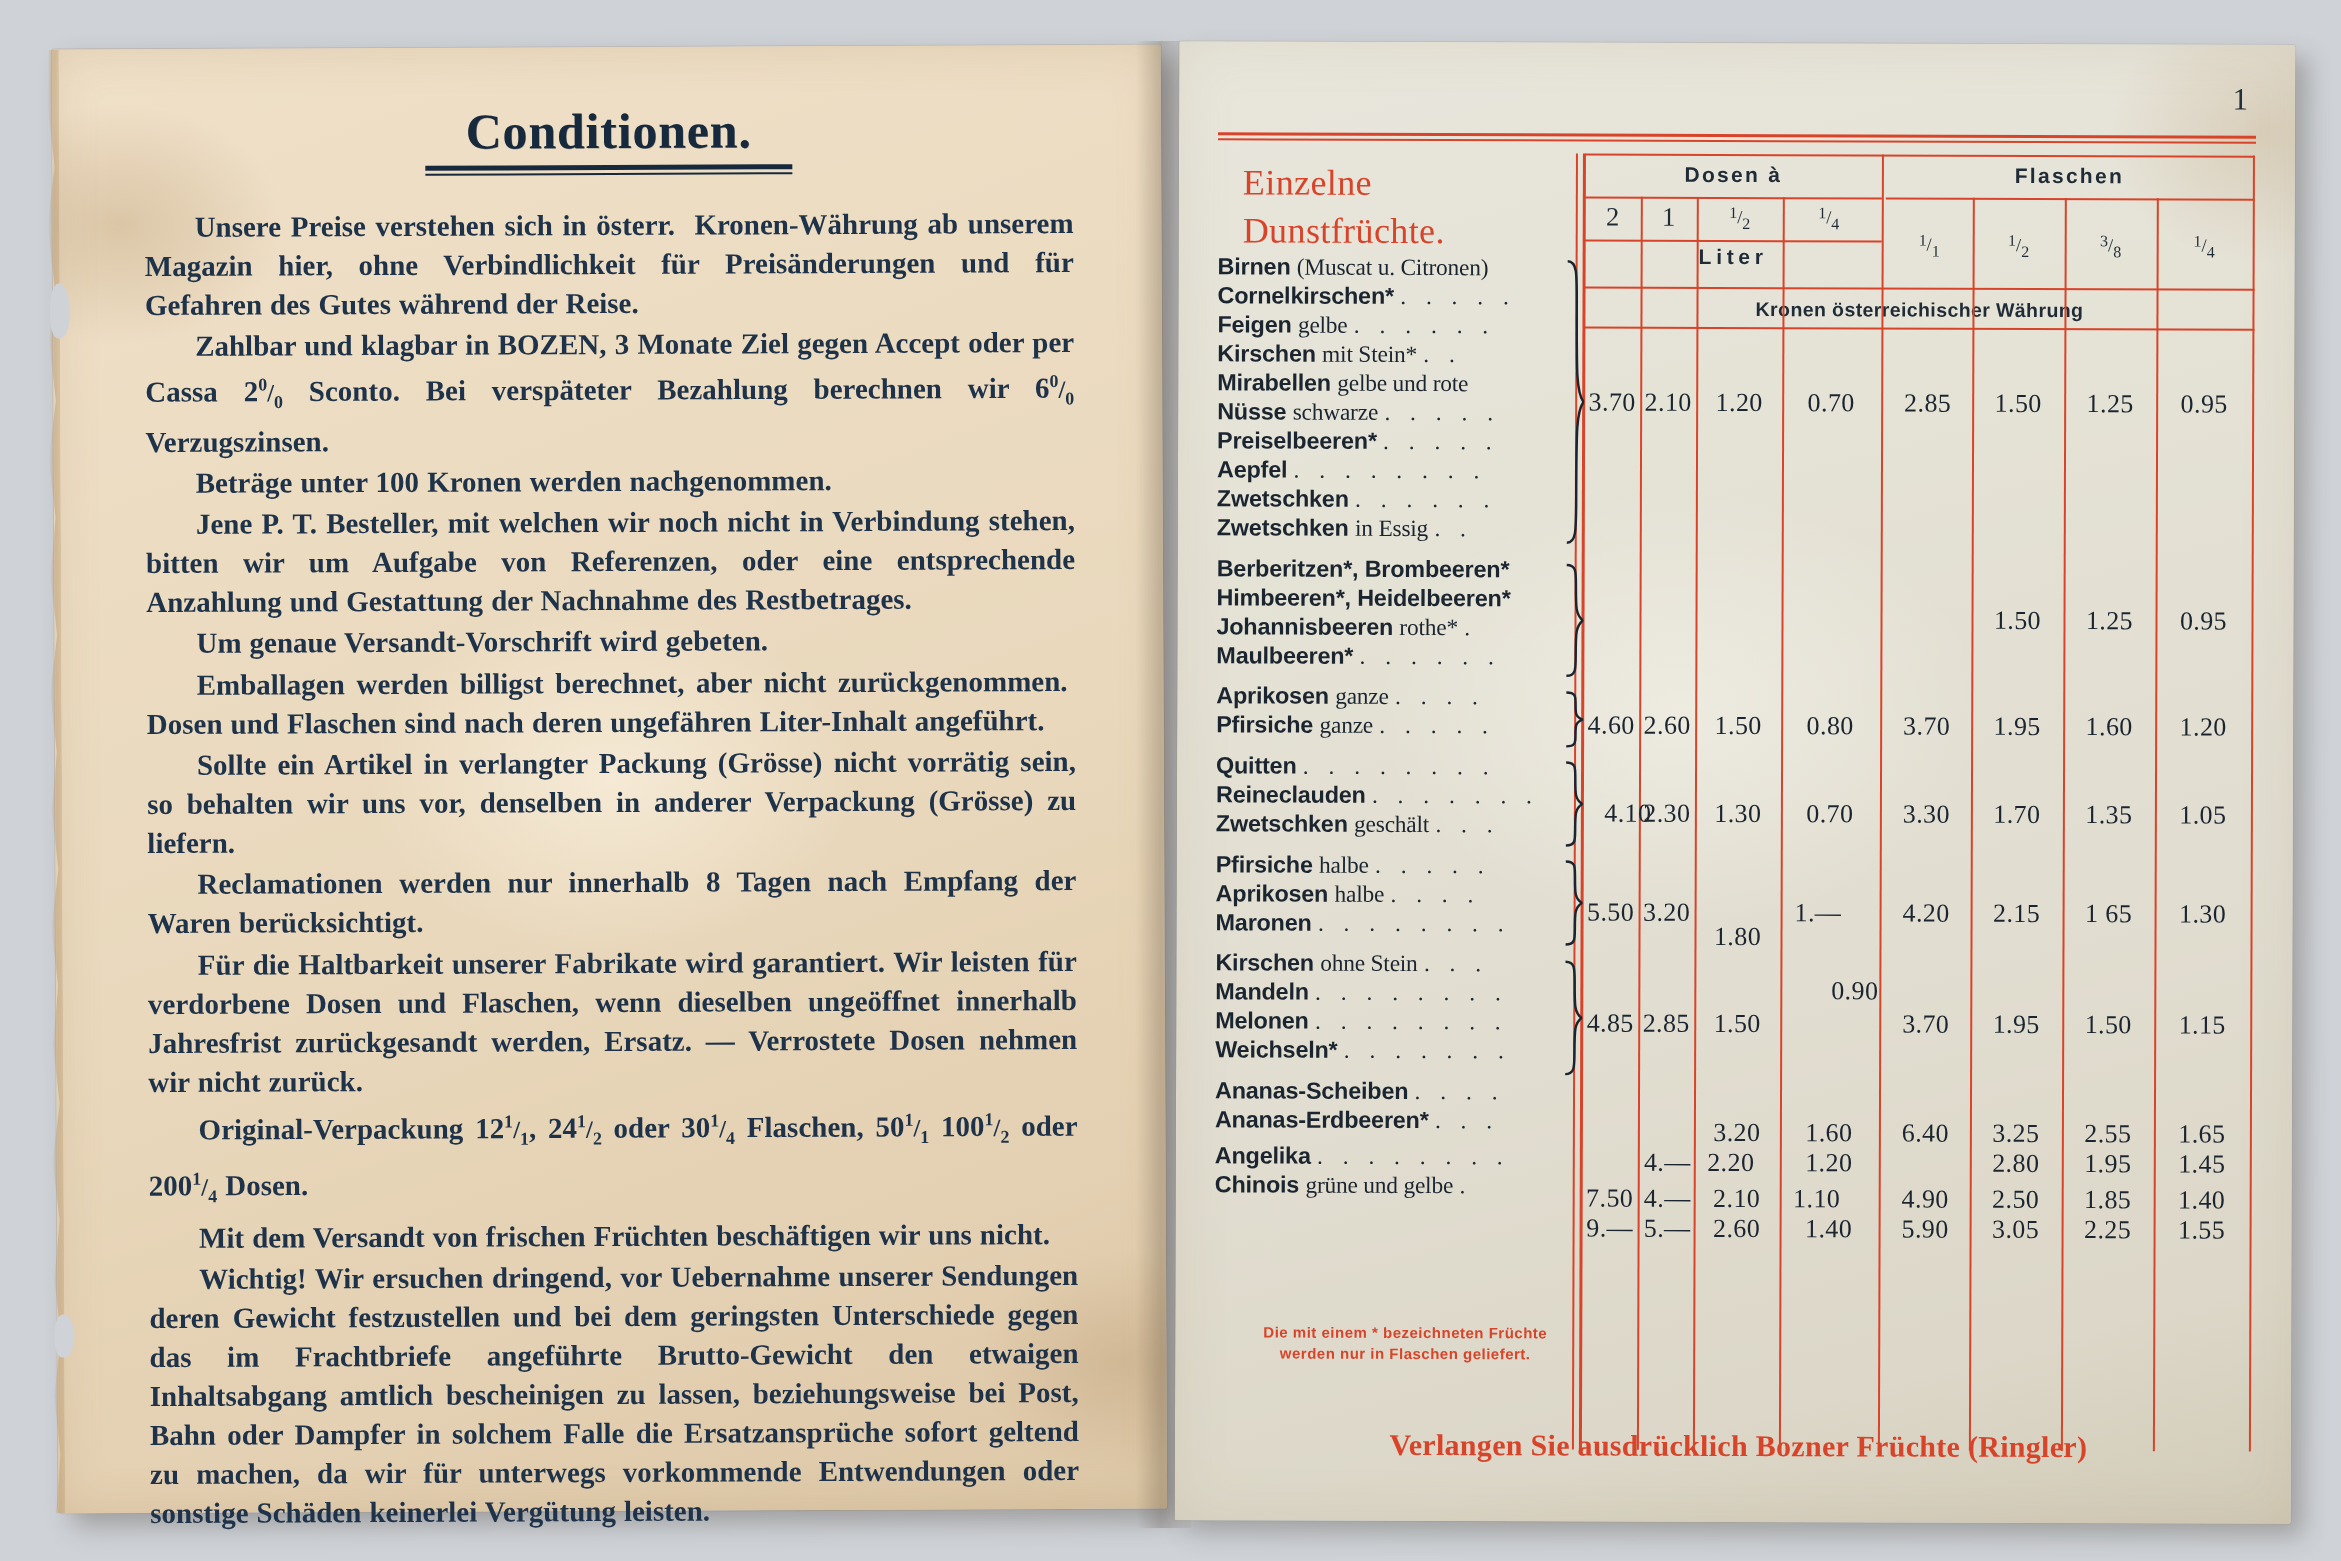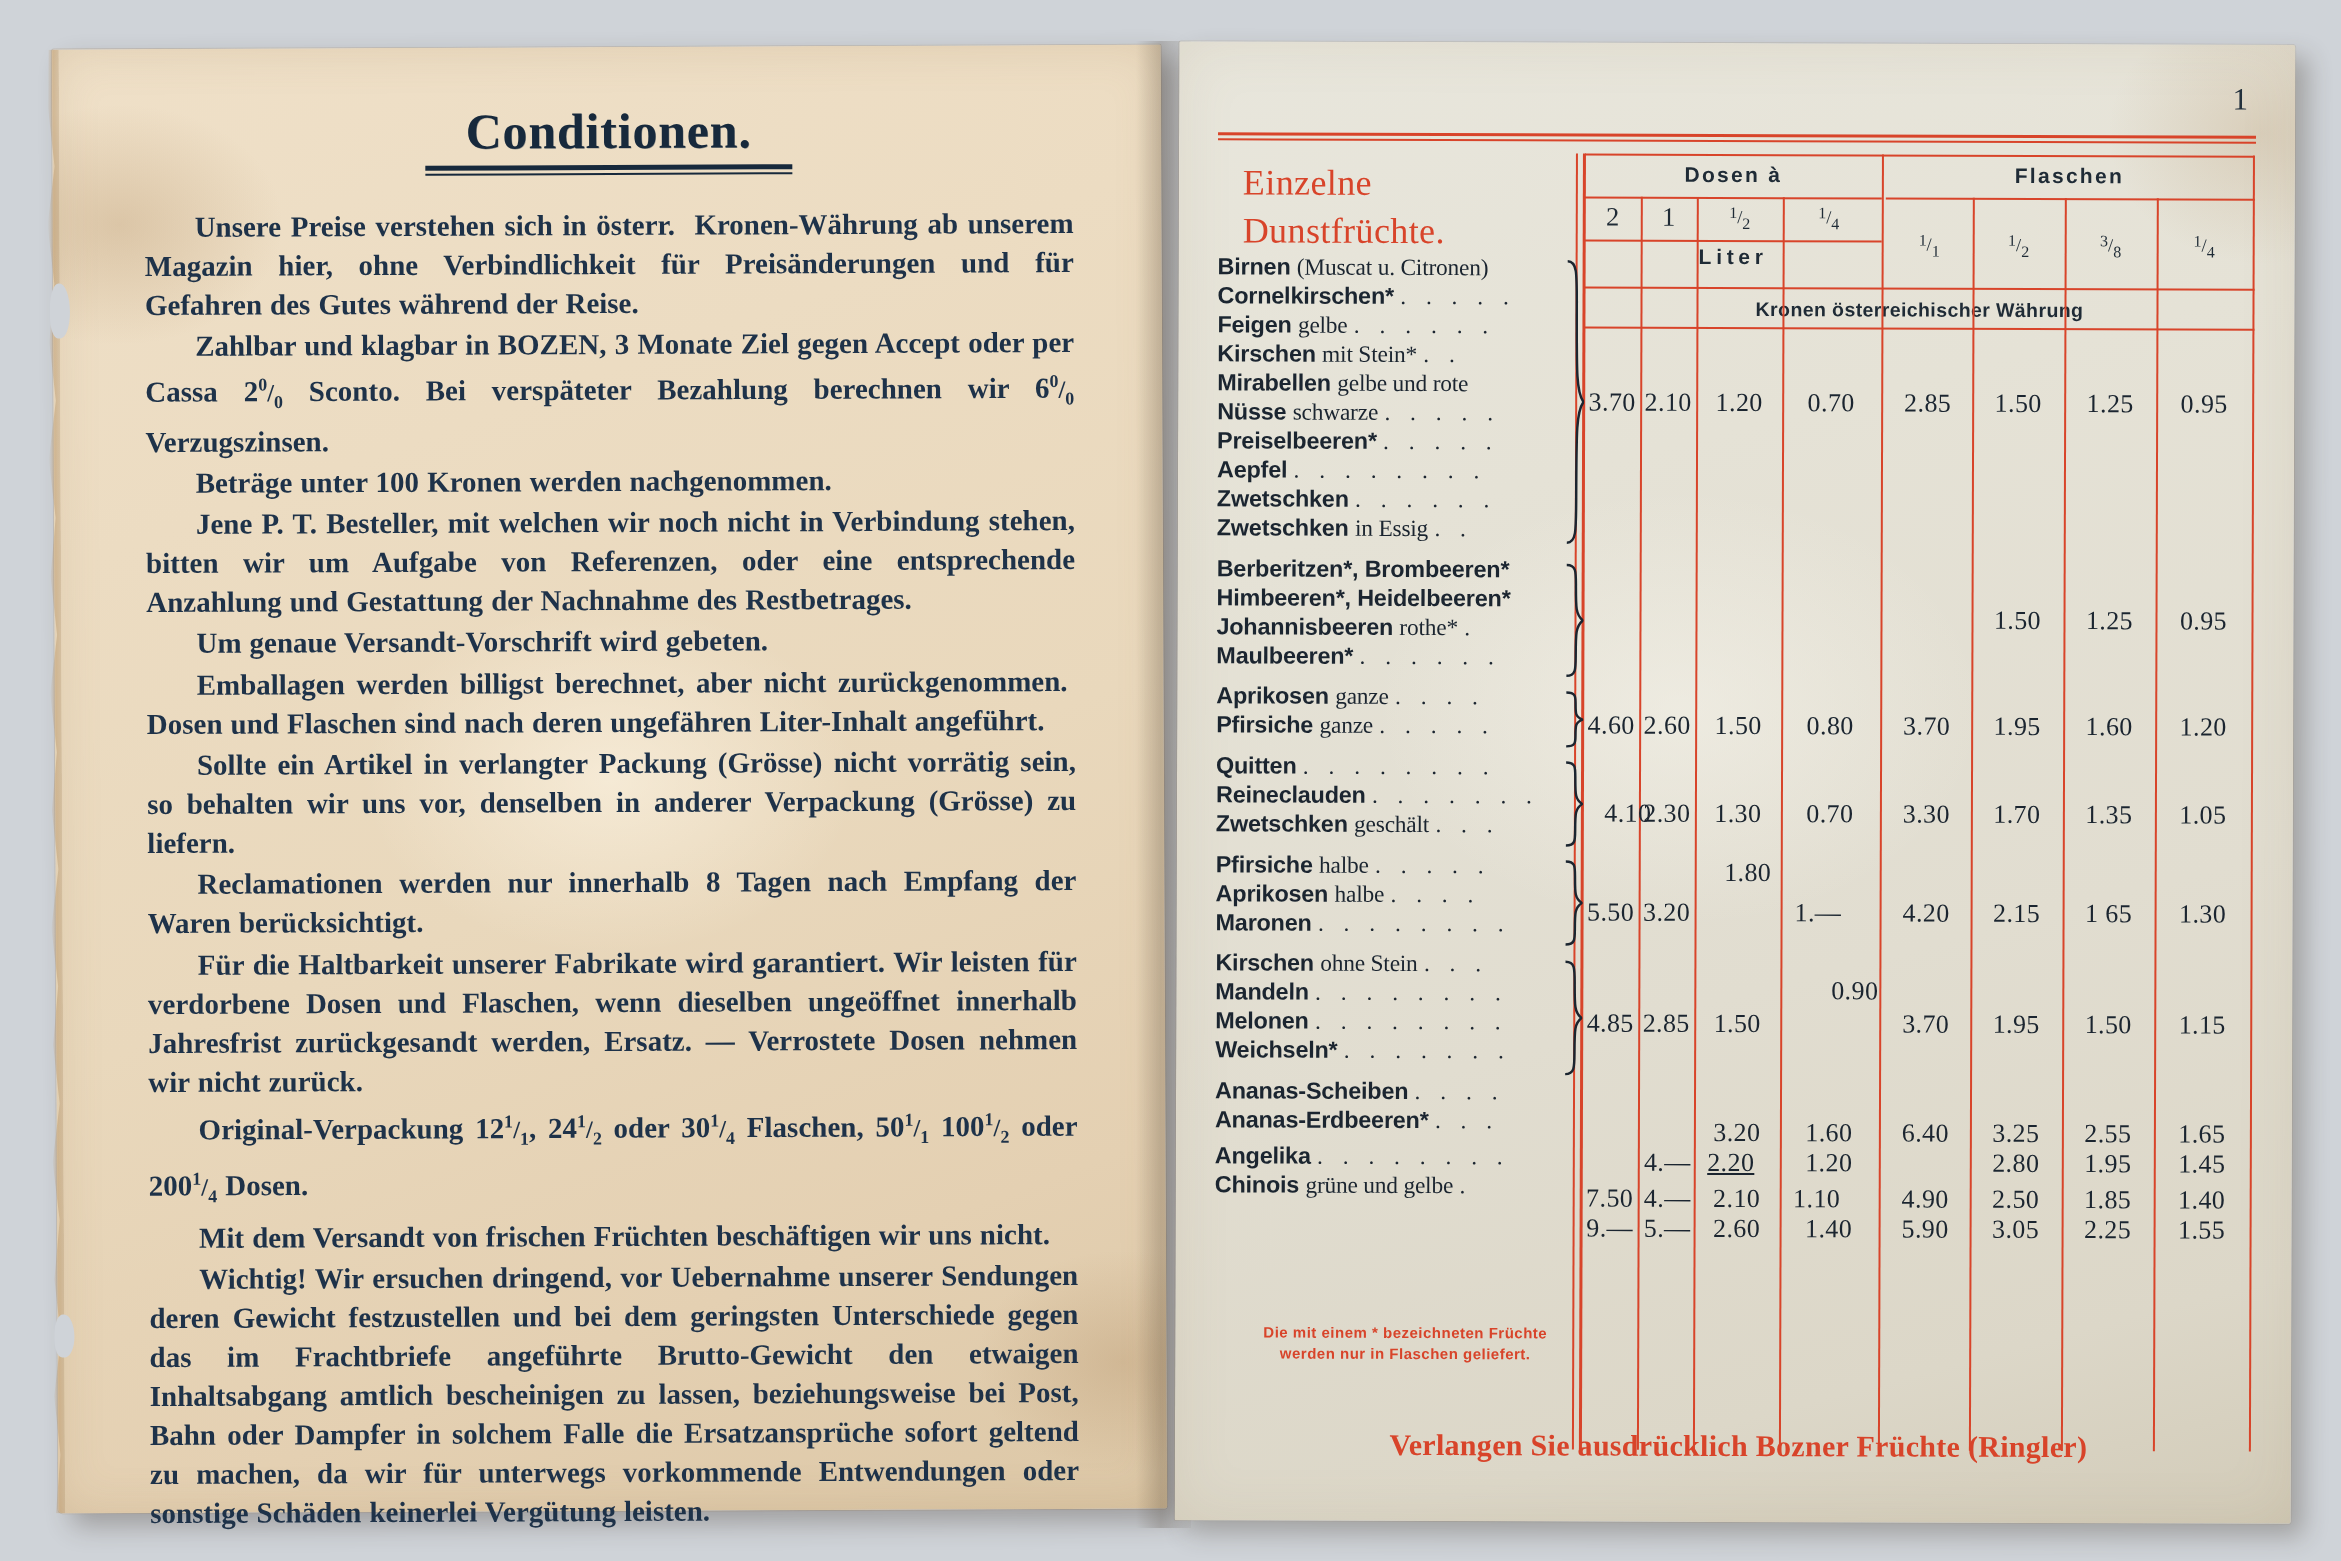--- a/index.html
+++ b/index.html
@@ -454,21 +454,21 @@
       <div class="pcell" style="left:56px;top:645px;width:56px;">2.30</div>
       <div class="pcell" style="left:112px;top:645px;width:86px;">1.30</div>
       <div class="pcell" style="left:198px;top:645px;width:98px;">0.70</div>
       <div class="pcell" style="left:299px;top:645px;width:89px;">3.30</div>
       <div class="pcell" style="left:388px;top:645px;width:92px;">1.70</div>
       <div class="pcell" style="left:480px;top:645px;width:92px;">1.35</div>
       <div class="pcell" style="left:572px;top:645px;width:96px;">1.05</div>
 
       <div class="pcell" style="left:0;top:744px;width:56px;">5.50</div>
       <div class="pcell" style="left:56px;top:744px;width:56px;">3.20</div>
-      <div class="pcell" style="left:112px;top:704px;width:86px;padding-left:10px;">1.80</div>
+      <div class="pcell" style="left:112px;top:768px;width:86px;">1.80</div>
       <div class="pcell" style="left:198px;top:744px;width:98px;text-align:left;padding-left:14px;box-sizing:border-box;">1.—</div>
       <div class="pcell" style="left:299px;top:744px;width:89px;">4.20</div>
       <div class="pcell" style="left:388px;top:744px;width:92px;">2.15</div>
       <div class="pcell" style="left:480px;top:744px;width:92px;">1 65</div>
       <div class="pcell" style="left:572px;top:744px;width:96px;">1.30</div>
 
       <div class="pcell" style="left:0;top:855px;width:56px;">4.85</div>
       <div class="pcell" style="left:56px;top:855px;width:56px;">2.85</div>
       <div class="pcell" style="left:112px;top:855px;width:86px;">1.50</div>
       <div class="pcell" style="left:198px;top:822px;width:98px;text-align:right;">0.90</div>
@@ -478,21 +478,21 @@
       <div class="pcell" style="left:572px;top:855px;width:96px;">1.15</div>
 
       <div class="pcell" style="left:112px;top:964px;width:86px;">3.20</div>
       <div class="pcell" style="left:198px;top:964px;width:98px;">1.60</div>
       <div class="pcell" style="left:299px;top:964px;width:89px;">6.40</div>
       <div class="pcell" style="left:388px;top:964px;width:92px;">3.25</div>
       <div class="pcell" style="left:480px;top:964px;width:92px;">2.55</div>
       <div class="pcell" style="left:572px;top:964px;width:96px;">1.65</div>
 
       <div class="pcell" style="left:56px;top:994px;width:56px;text-align:left;padding-left:6.2px;box-sizing:border-box;">4.—</div>
-      <div class="pcell" style="left:112px;top:994px;width:74px;text-decoration:underline;">2.20</div>
+      <div class="pcell" style="left:112px;top:994px;width:74px;">2.20</div>
       <div class="pcell" style="left:198px;top:994px;width:98px;">1.20</div>
       <div class="pcell" style="left:388px;top:994px;width:92px;">2.80</div>
       <div class="pcell" style="left:480px;top:994px;width:92px;">1.95</div>
       <div class="pcell" style="left:572px;top:994px;width:96px;">1.45</div>
 
       <div class="pcell" style="left:0;top:1030px;width:56px;">7.50</div>
       <div class="pcell" style="left:56px;top:1030px;width:56px;text-align:left;padding-left:6.2px;box-sizing:border-box;">4.—</div>
       <div class="pcell" style="left:112px;top:1030px;width:86px;">2.10</div>
       <div class="pcell" style="left:186px;top:1030px;width:98px;">1.10</div>
       <div class="pcell" style="left:299px;top:1030px;width:89px;">4.90</div>

